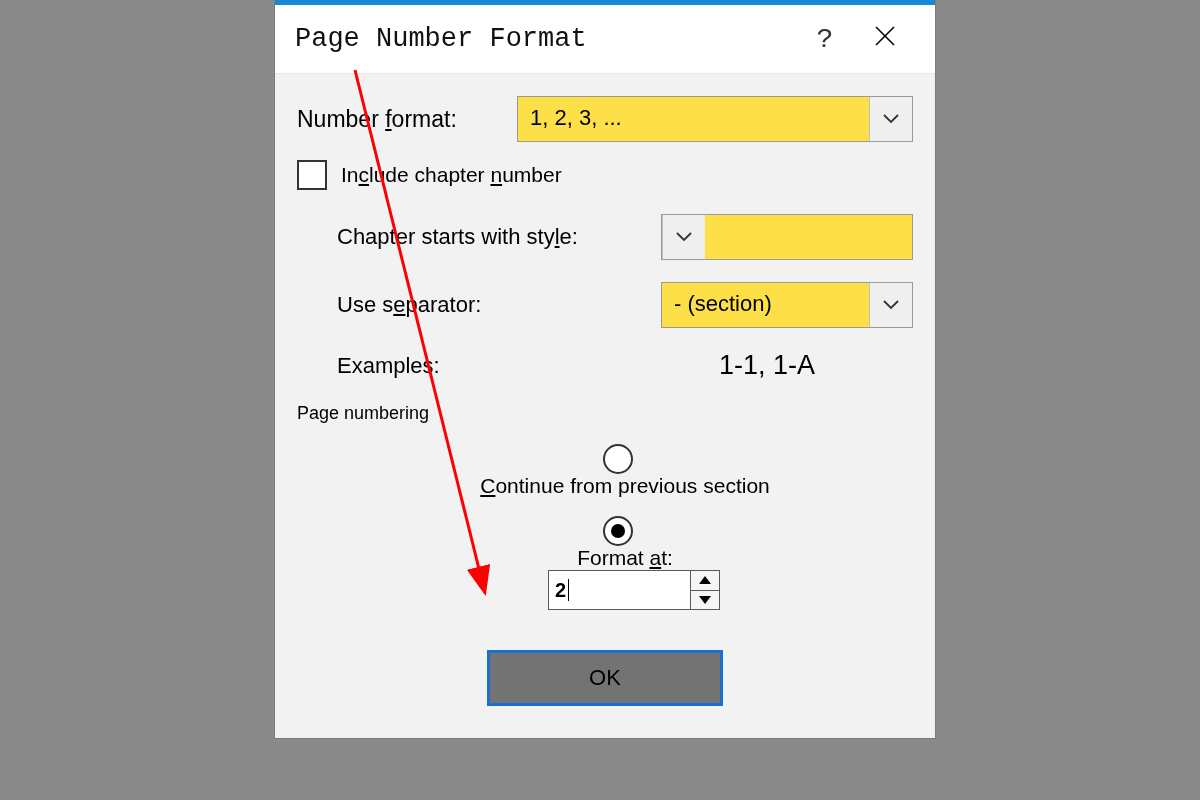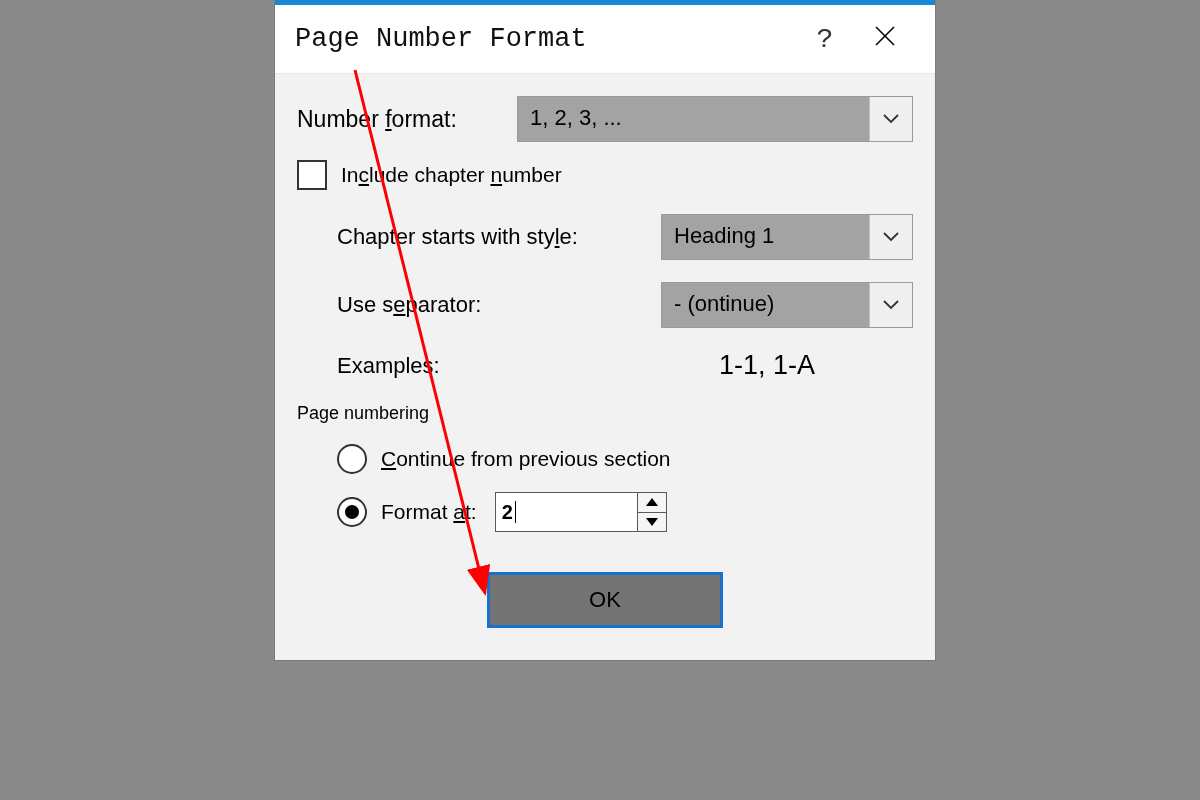--- a/index.html
+++ b/index.html
@@ -68,21 +68,21 @@
   }
   .underline-letter {
     text-decoration: underline;
   }
   .format-row .lbl { width: 220px; font-size: 23px; }
   .dropdown {
     flex: 1;
     display: flex;
     align-items: stretch;
     height: 44px;
-    background: #a3a3a3;
+    background: #fde047;
     border: 1px solid #9a9a9a;
   }
   .dropdown .val {
     flex: 1;
     padding: 8px 12px;
     font-size: 22px;
   }
   .dropdown .caret {
     width: 42px;
     background: #efefef;
@@ -122,20 +122,21 @@
   .sub .static { font-size: 27px; padding-left: 14px; }
   .section-header {
     font-size: 18px;
     margin: 10px 0 20px 0;
   }
   .radio-row {
     display: flex;
     align-items: center;
     margin-left: 40px;
     margin-bottom: 18px;
+    flex-direction: column;
   }
   .radio {
     width: 26px;
     height: 26px;
     border: 2px solid #333;
     border-radius: 50%;
     margin-right: 14px;
     background: #fff;
     display: flex;
     align-items: center;
@@ -262,35 +263,34 @@
       <div class="lbl">
         <span>In</span><span class="underline-letter">c</span><span>lude chapter </span><span class="underline-letter">n</span><span>umber</span>
       </div>
     </div>
 
     <div class="sub">
       <div class="lbl">
         <span>Chapter starts with sty</span><span class="underline-letter">l</span><span>e:</span>
       </div>
       <div class="dropdown">
-        <div class="val">Heading 1</div>
         <div class="caret">
           <svg viewBox="0 0 16 10">
               <polyline points="1,1 8,8 15,1"></polyline>
             </svg>
         </div>
       </div>
     </div>
 
     <div class="sub">
       <div class="lbl">
         <span>Use s</span><span class="underline-letter">e</span><span>parator:</span>
       </div>
       <div class="dropdown">
-        <div class="val">-   (ontinue)</div>
+        <div class="val">-   (section)</div>
         <div class="caret">
           <svg viewBox="0 0 16 10">
               <polyline points="1,1 8,8 15,1"></polyline>
             </svg>
         </div>
       </div>
     </div>
 
     <div class="sub">
       <div class="lbl">Examples:</div>

